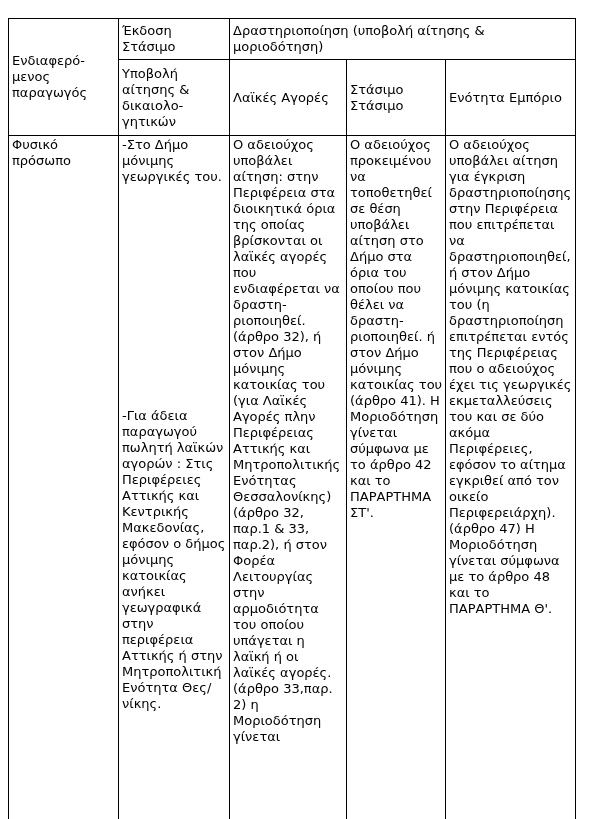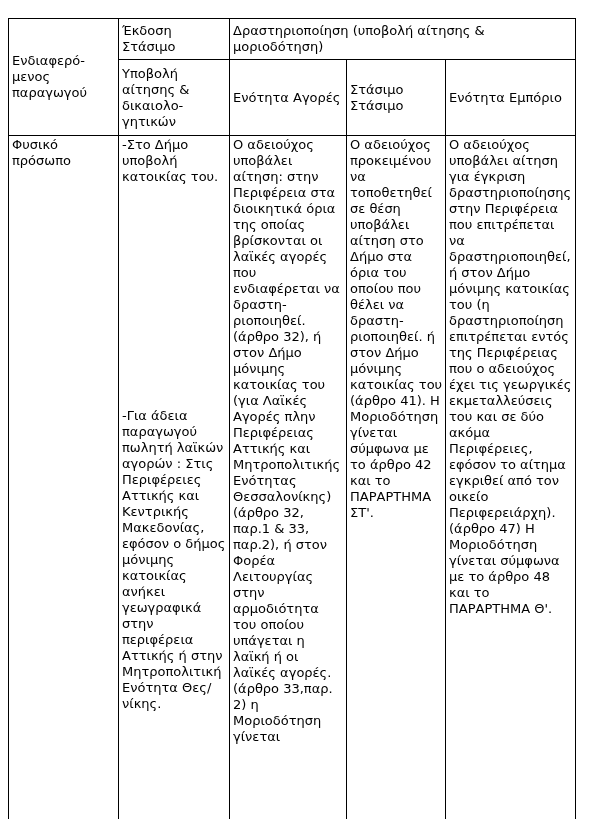--- a/index.html
+++ b/index.html
@@ -56,34 +56,34 @@
   <table class="doc-table">
     <colgroup>
       <col style="width:110px">
       <col style="width:111px">
       <col style="width:117px">
       <col style="width:99px">
       <col style="width:130px">
     </colgroup>
     <tbody>
       <tr class="hdr-row-1">
-        <td rowspan="2">Ενδιαφερό-μενος παραγωγού</td>
+        <td rowspan="2">Ενδιαφερό-μενος παραγωγός</td>
         <td>Έκδοση Στάσιμο</td>
         <td colspan="3" class="activity-span">Δραστηριοποίηση (υποβολή αίτησης &amp; μοριοδότηση)</td>
       </tr>
       <tr class="hdr-row-2">
         <td>Υποβολή αίτησης &amp; δικαιολο-γητικών</td>
-        <td>Ενότητα Αγορές</td>
+        <td>Λαϊκές Αγορές</td>
         <td>Στάσιμο Στάσιμο</td>
         <td>Ενότητα Εμπόριο</td>
       </tr>
       <tr class="body-row">
         <td class="cell-producer-type">Φυσικό πρόσωπο</td>
         <td class="cell-submission">
-          <div class="para1">-Στο Δήμο υποβολή κατοικίας του.</div>
+          <div class="para1">-Στο Δήμο μόνιμης γεωργικές του.</div>
           <div class="para2">-Για άδεια παραγωγού πωλητή λαϊκών αγορών : Στις Περιφέρειες Αττικής και Κεντρικής Μακεδονίας, εφόσον ο δήμος μόνιμης κατοικίας ανήκει γεωγραφικά στην περιφέρεια Αττικής ή στην Μητροπολιτική Ενότητα Θες/νίκης.</div>
         </td>
         <td class="cell-laikes">Ο αδειούχος υποβάλει αίτηση: στην Περιφέρεια στα διοικητικά όρια της οποίας βρίσκονται οι λαϊκές αγορές που ενδιαφέρεται να δραστη-ριοποιηθεί. (άρθρο 32), ή στον Δήμο μόνιμης κατοικίας του (για Λαϊκές Αγορές πλην Περιφέρειας Αττικής και Μητροπολιτικής Ενότητας Θεσσαλονίκης) (άρθρο 32, παρ.1 &amp; 33, παρ.2), ή στον Φορέα Λειτουργίας στην αρμοδιότητα του οποίου υπάγεται η λαϊκή ή οι λαϊκές αγορές. (άρθρο 33,παρ. 2) η Μοριοδότηση γίνεται</td>
         <td class="cell-stasimo">Ο αδειούχος προκειμένου να τοποθετηθεί σε θέση υποβάλει αίτηση στο Δήμο στα όρια του οποίου που θέλει να δραστη-ριοποιηθεί. ή στον Δήμο μόνιμης κατοικίας του (άρθρο 41). Η Μοριοδότηση γίνεται σύμφωνα με το άρθρο 42 και το ΠΑΡΑΡΤΗΜΑ ΣΤ'.</td>
         <td class="cell-planodio">Ο αδειούχος υποβάλει αίτηση για έγκριση δραστηριοποίησης στην Περιφέρεια που επιτρέπεται να δραστηριοποιηθεί, ή στον Δήμο μόνιμης κατοικίας του (η δραστηριοποίηση επιτρέπεται εντός της Περιφέρειας που ο αδειούχος έχει τις γεωργικές εκμεταλλεύσεις του και σε δύο ακόμα Περιφέρειες, εφόσον το αίτημα εγκριθεί από τον οικείο Περιφερειάρχη). (άρθρο 47) Η Μοριοδότηση γίνεται σύμφωνα με το άρθρο 48 και το ΠΑΡΑΡΤΗΜΑ Θ'.</td>
       </tr>
     </tbody>
   </table>
 </div>
 

